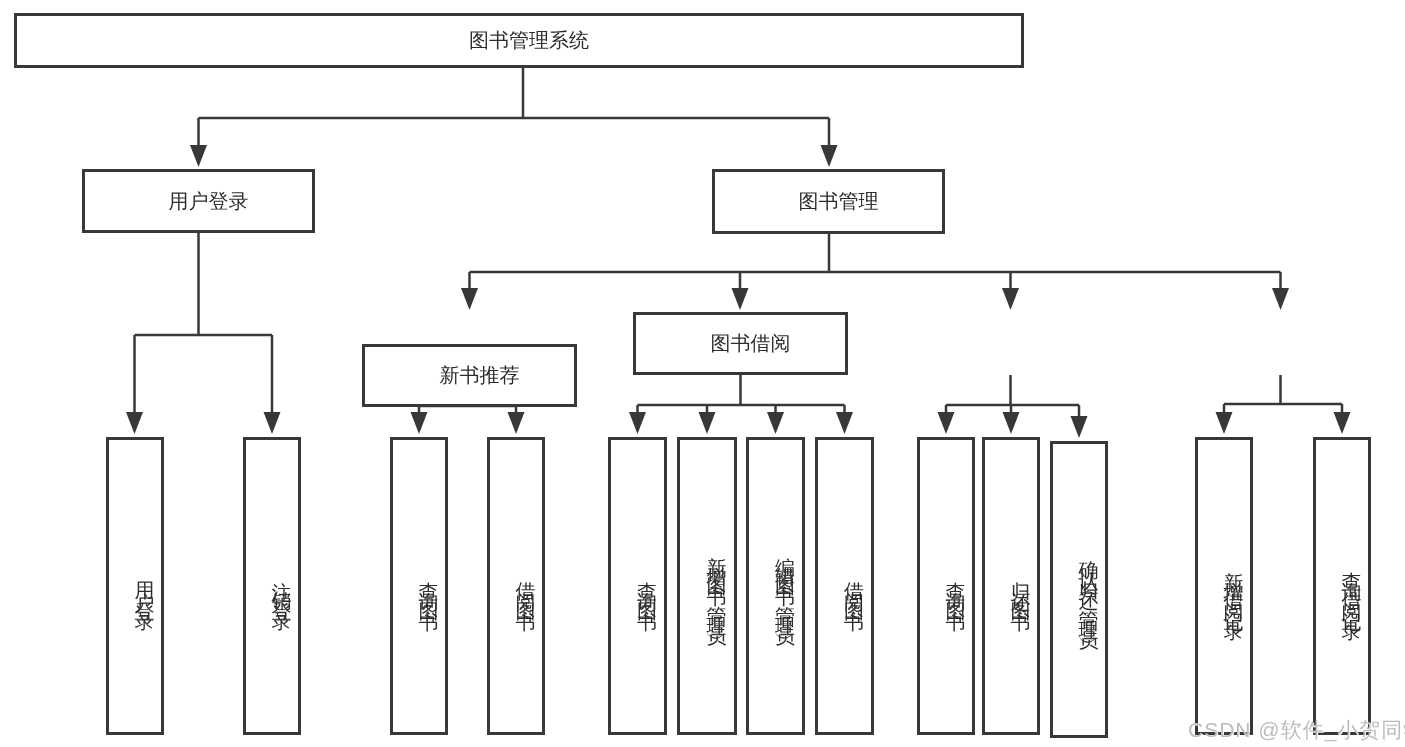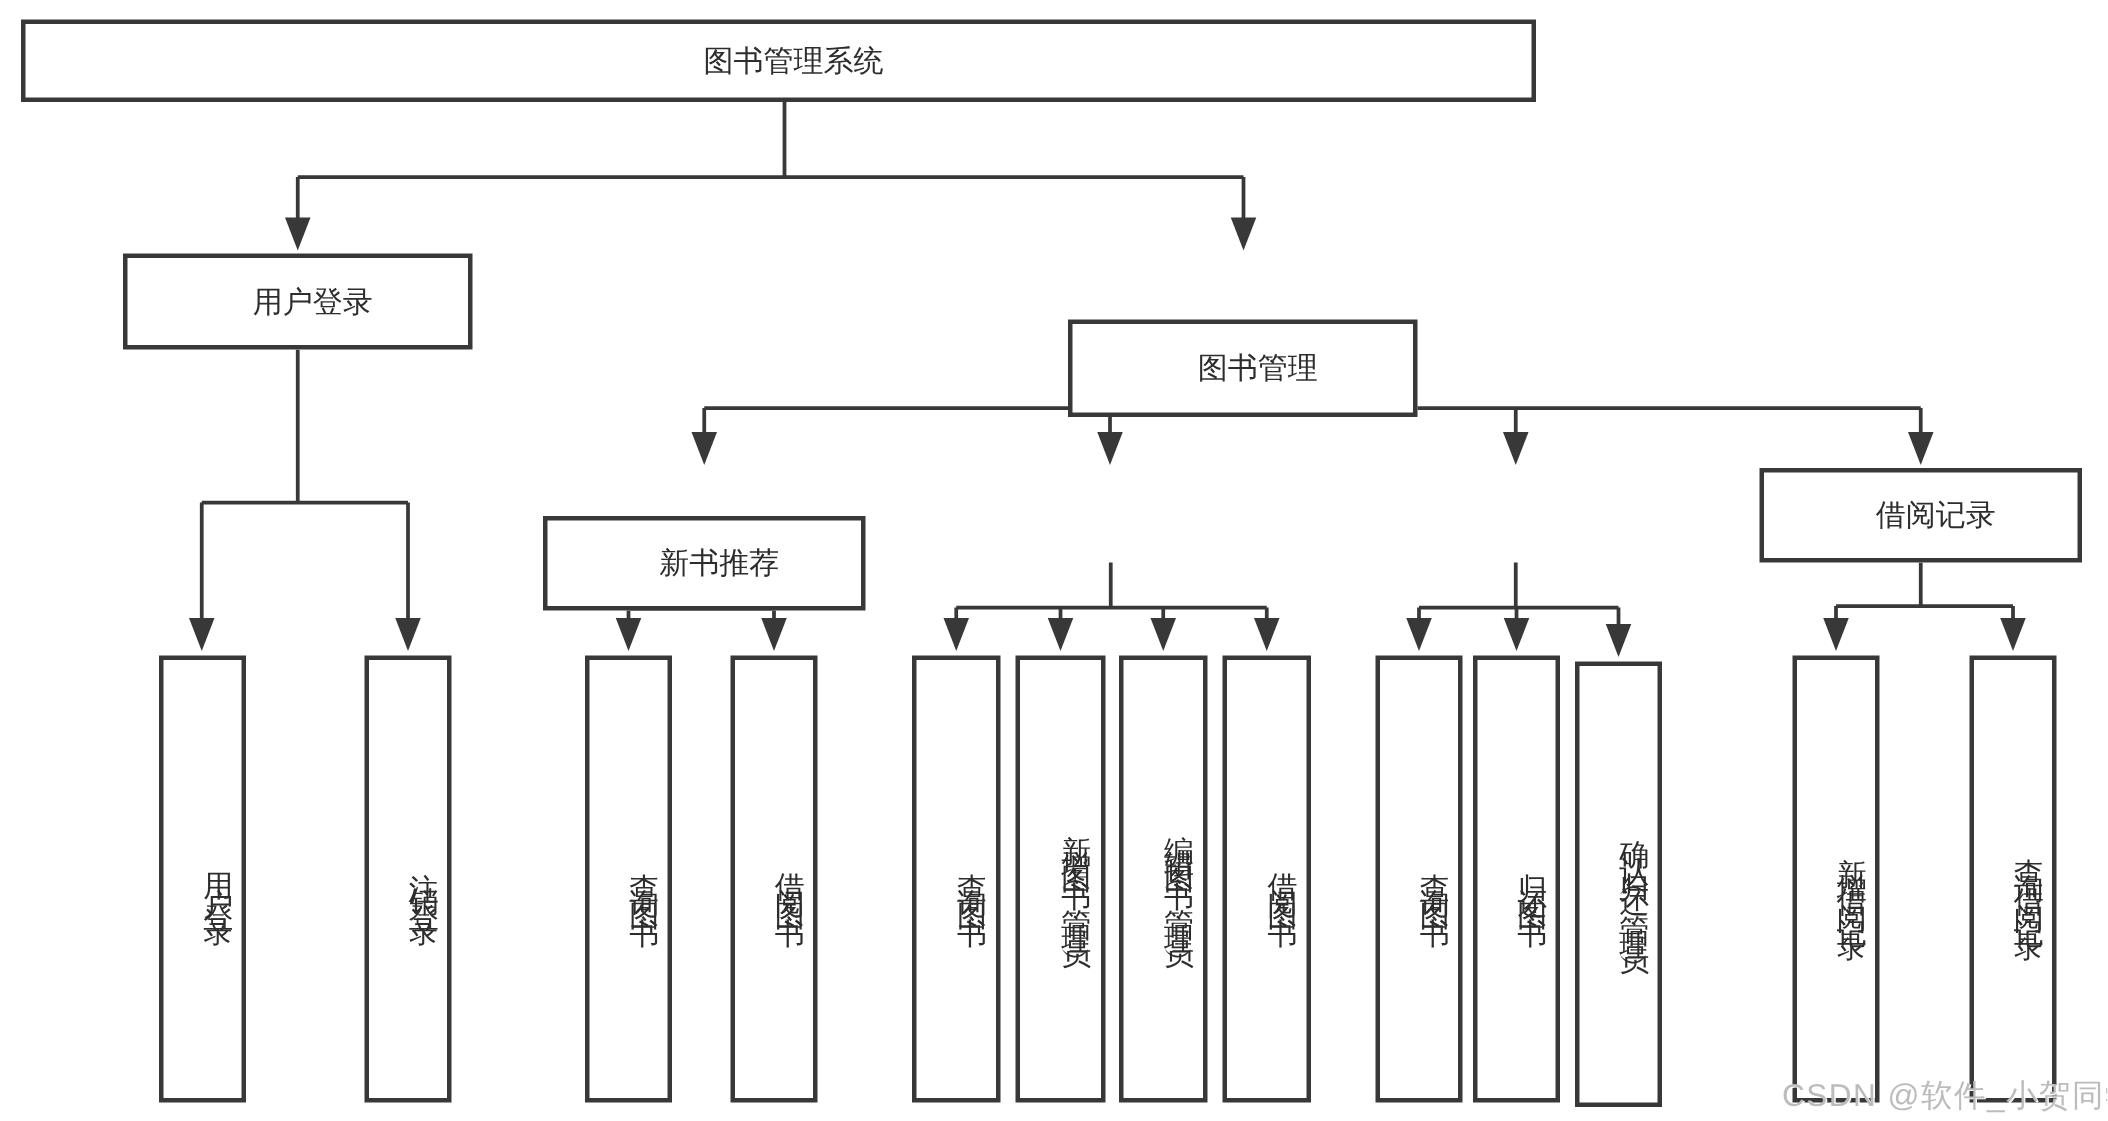--- a/index.html
+++ b/index.html
@@ -27,21 +27,21 @@
   .vbox span{
     writing-mode:vertical-rl;
     text-orientation:mixed;
     letter-spacing:10px;
     line-height:1;
     white-space:nowrap;
   }
   
   .n-root{left:14px;top:13px;width:1010px;height:55px;}
   .n-userlogin{left:82px;top:169px;width:233px;height:64px;}
-  .n-bookmgmt{left:712px;top:169px;width:233px;height:65px;margin-top:44px;}
+  .n-bookmgmt{left:712px;top:169px;width:233px;height:65px;}
   .n-l3{top:312px;height:63px;width:215px;}
   .n-newbooks{left:362px;margin-top:32px;}
   .n-bookborrow{left:633px;}
   .n-currentborrow{left:903px;}
   .n-records{left:1173px;}
   .vbox{top:437px;height:298px;width:58px;}
   .v-ul1{left:106px;}
   .v-ul2{left:243px;}
   .v-nb1{left:390px;}
   .v-nb2{left:487px;}
@@ -127,22 +127,22 @@
   <div class="box n-userlogin">
     <span>用户登录</span>
   </div>
   <div class="box n-bookmgmt">
     <span>图书管理</span>
   </div>
 
   <div class="box n-l3 n-newbooks">
     <span>新书推荐</span>
   </div>
-  <div class="box n-l3 n-records">
-    <span>借阅记录</span>
+  <div class="box n-l3 n-bookborrow">
+    <span>图书借阅</span>
   </div>
 
   <div class="box vbox v-ul1">
     <span>用户登录</span>
   </div>
   <div class="box vbox v-ul2">
     <span>注销登录</span>
   </div>
 
   <div class="box vbox v-nb1">

